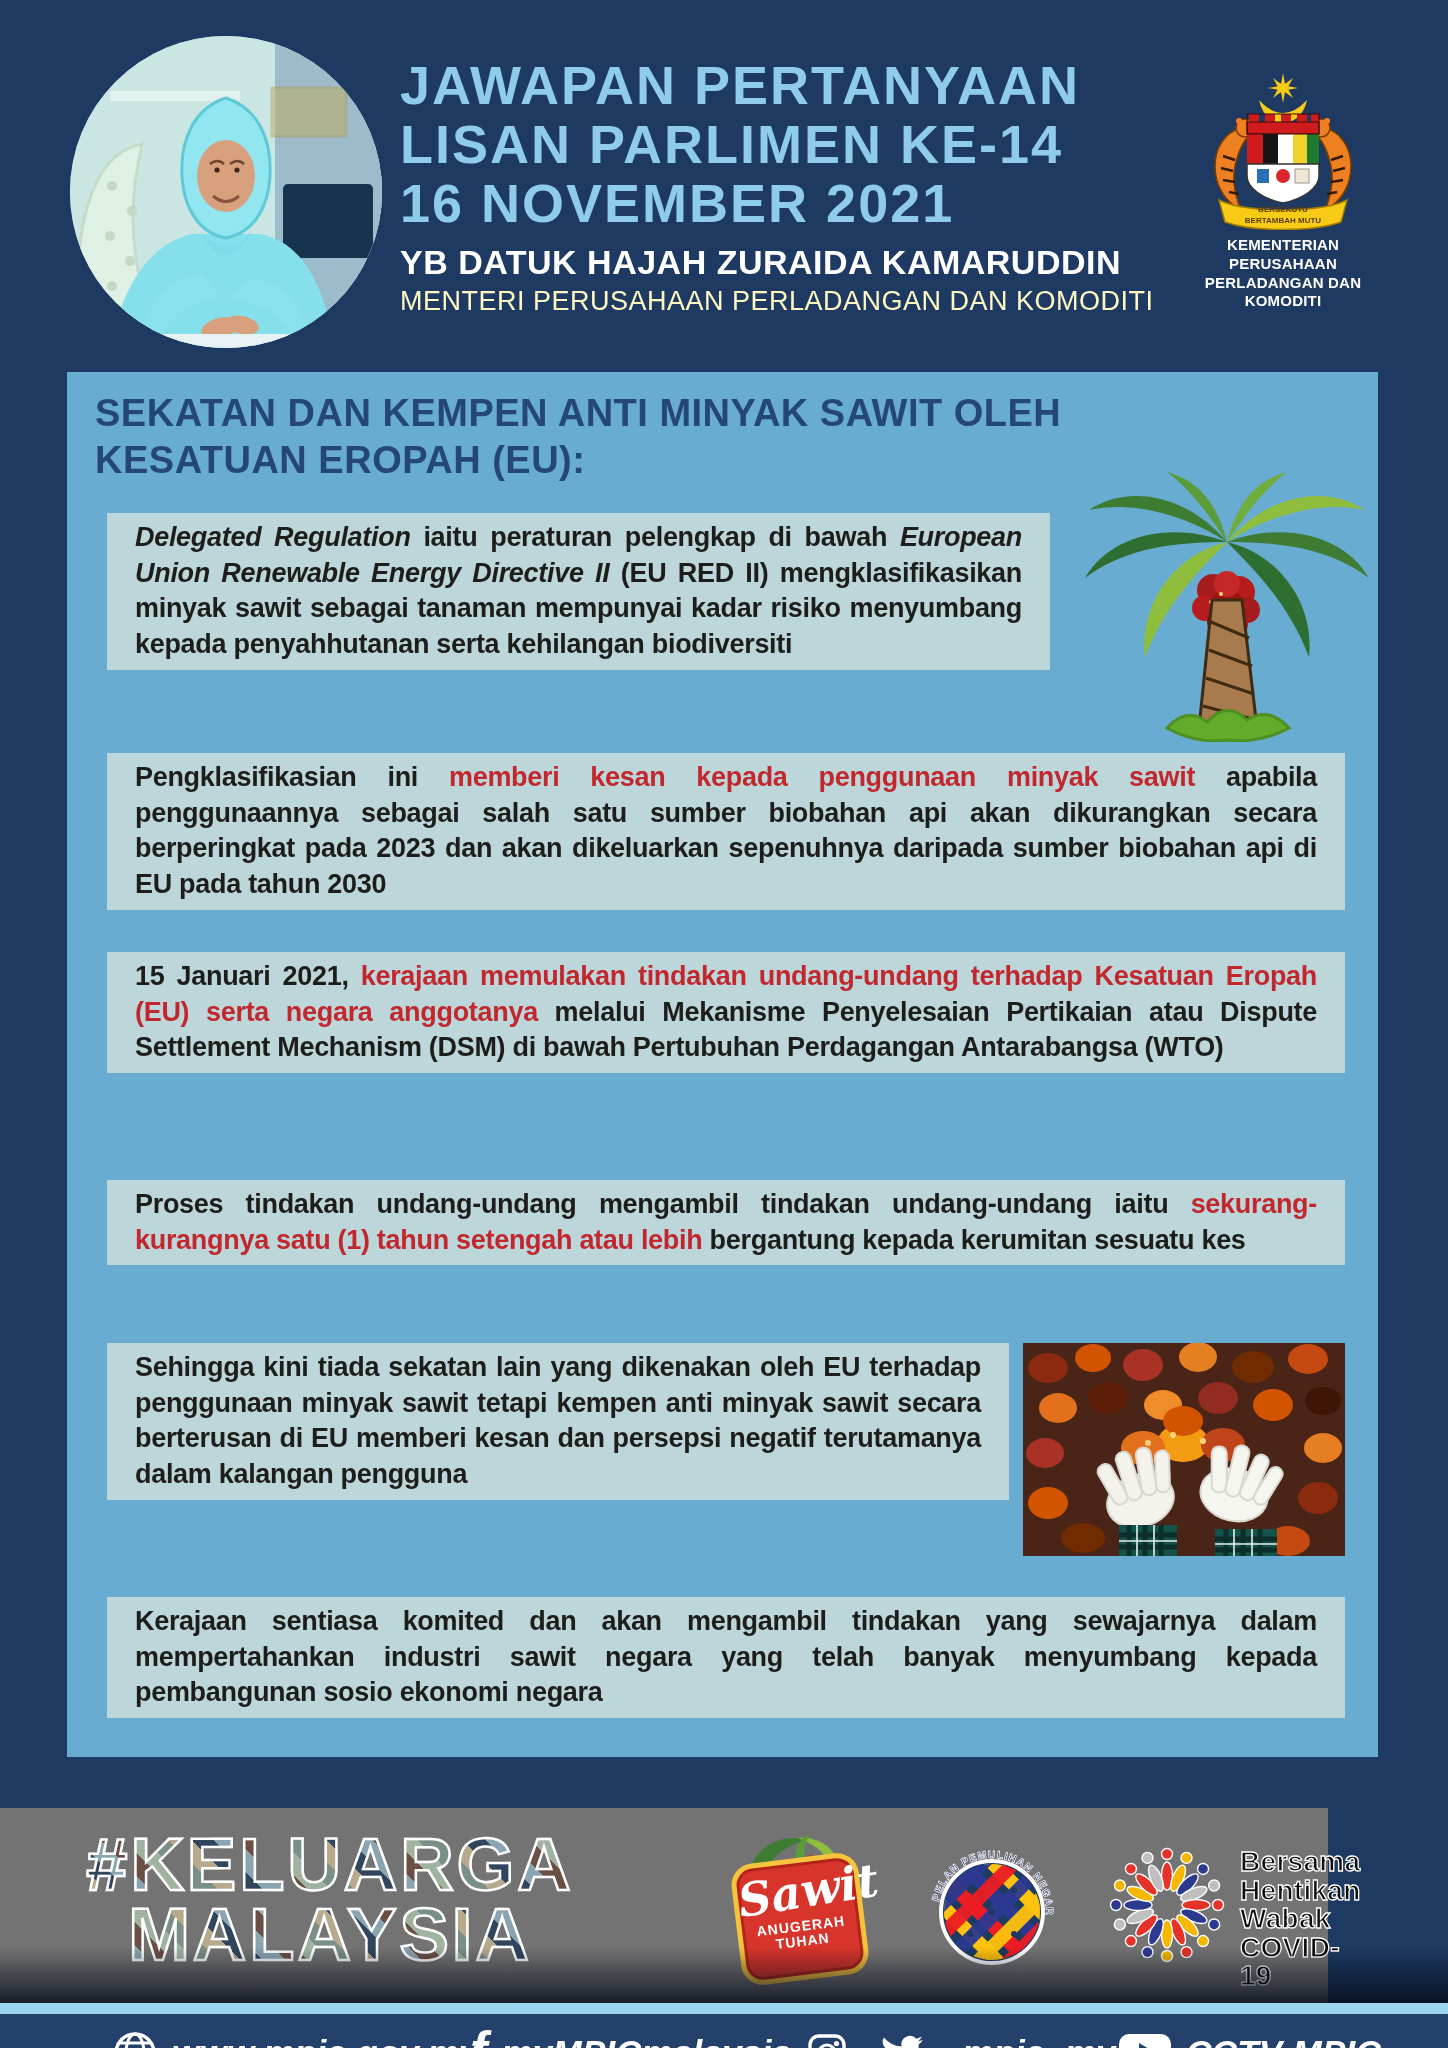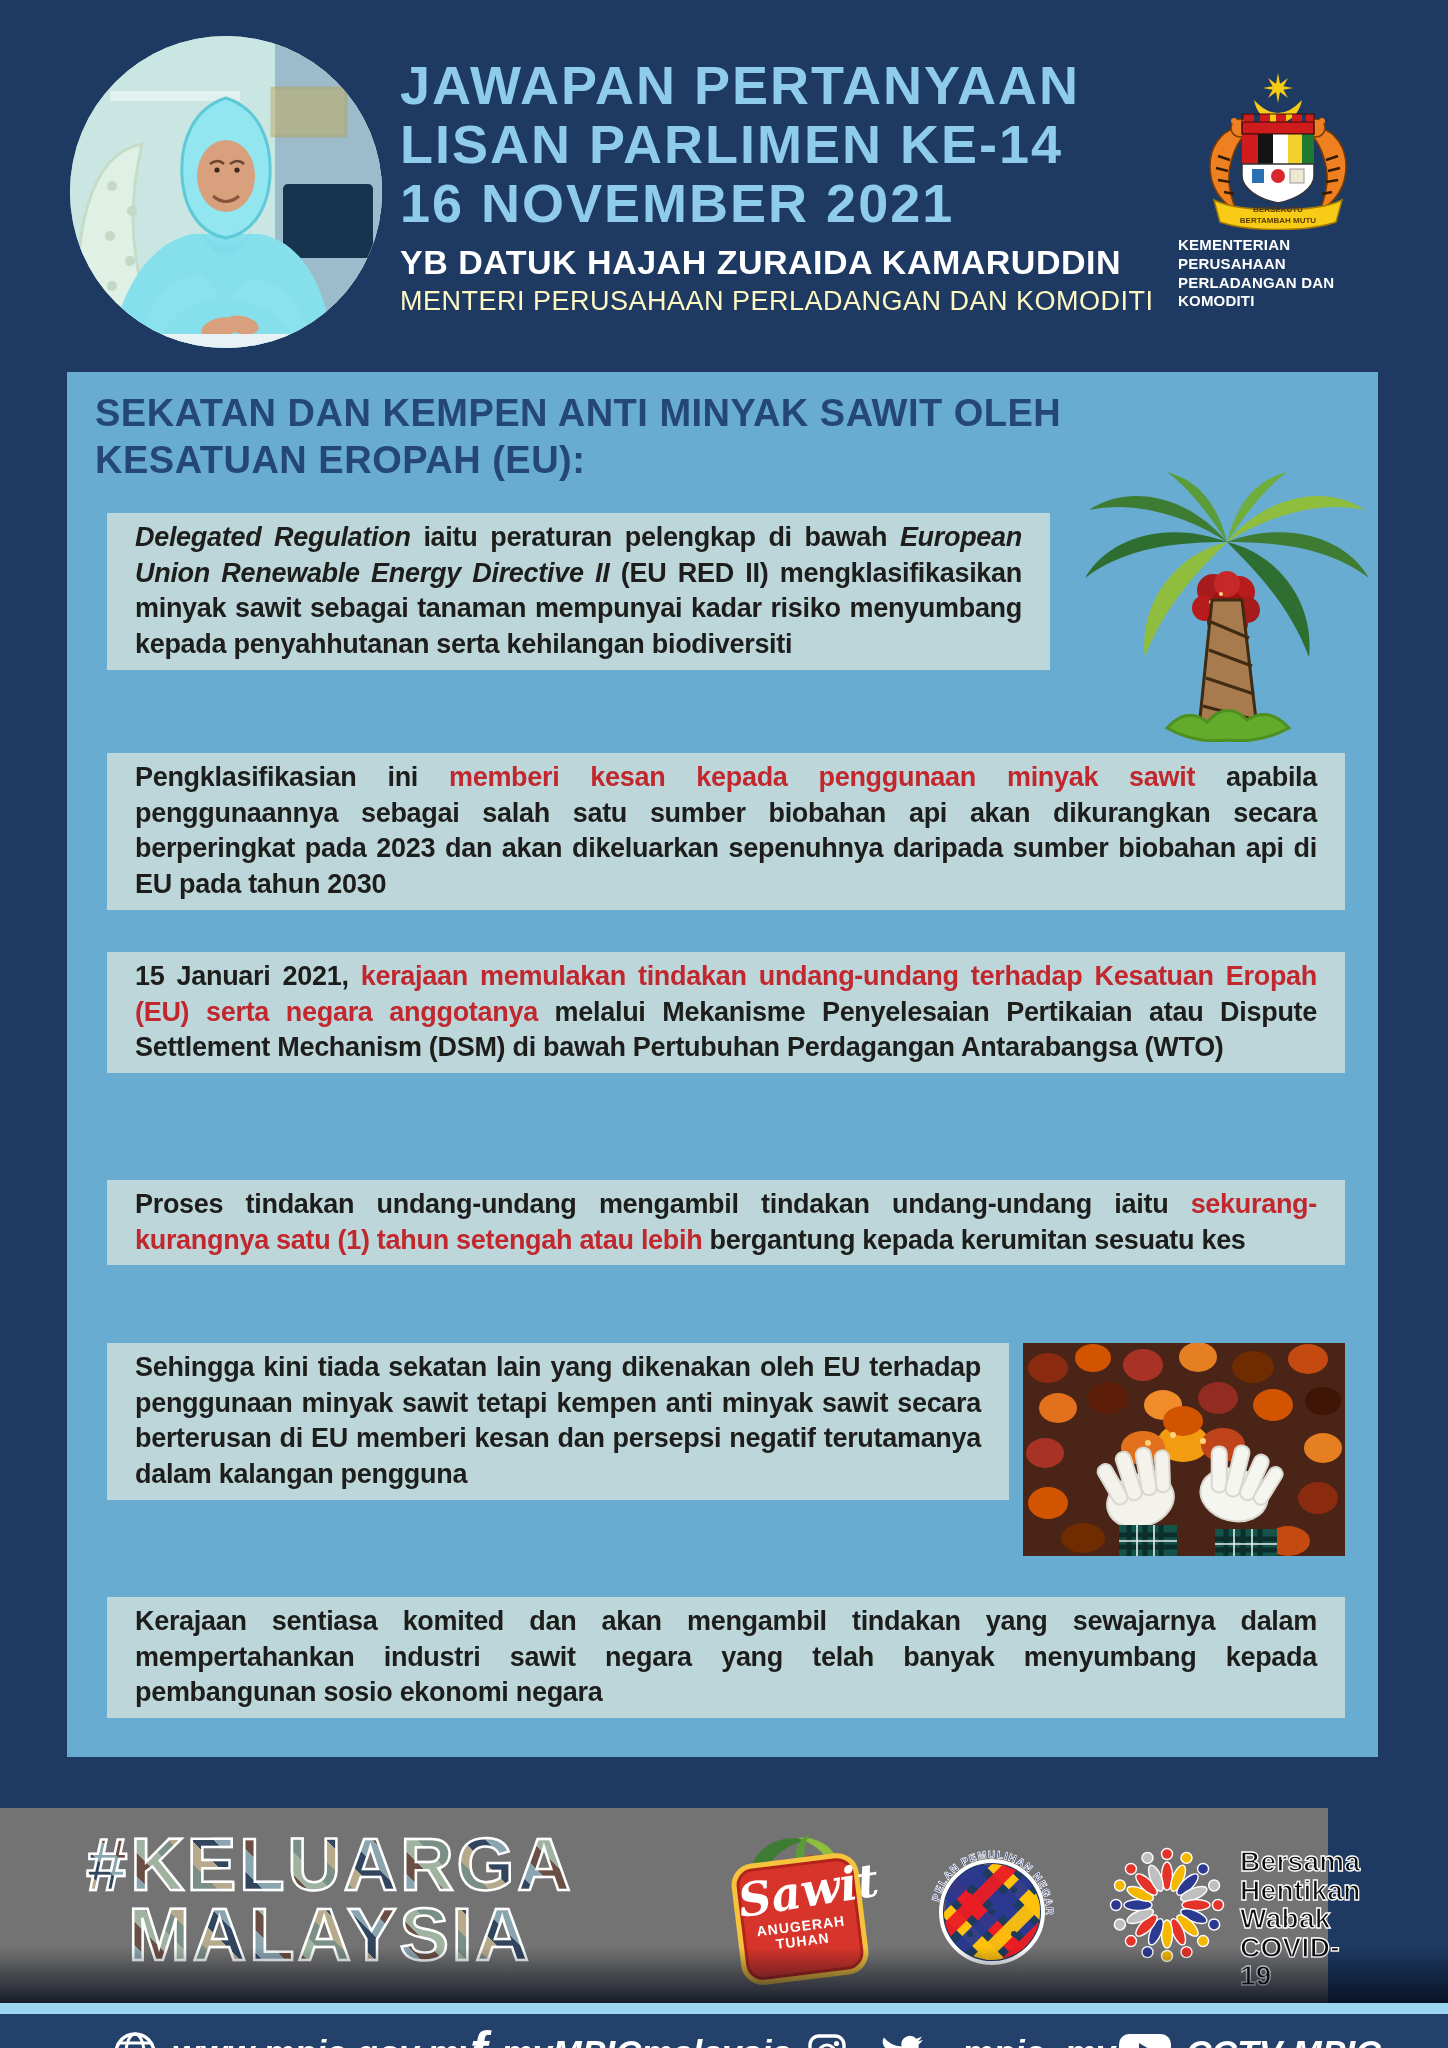--- a/index.html
+++ b/index.html
@@ -8,21 +8,21 @@
 
   
   .header{position:absolute;left:0;top:0;width:1448px;height:372px;background:#1E3A62;padding-left:9px;}
   .photo-circle{position:absolute;left:70px;top:36px;width:312px;height:312px;
                 border-radius:50%;overflow:hidden;background:#bfe0df;}
   .title-block{position:absolute;left:400px;top:56px;width:800px;}
   .main-title{font-weight:800;font-size:54px;line-height:1.09;color:#8FCBEA;
               letter-spacing:2px;}
   .minister-name{margin-top:10px;font-weight:800;font-size:34px;color:#ffffff;letter-spacing:.5px;}
   .minister-role{margin-top:4px;font-weight:400;font-size:27px;color:#fef9c3;letter-spacing:.5px;}
-  .crest-wrap{position:absolute;left:1178px;top:72px;width:210px;text-align:left;}
+  .crest-wrap{position:absolute;left:1178px;top:72px;width:210px;text-align:center;}
   .crest-text{margin-top:2px;font-weight:700;font-size:15px;line-height:1.25;color:#ffffff;letter-spacing:.2px;}
 
   
   .panel{position:absolute;left:67px;top:372px;width:1311px;height:1385px;background:#68ACD1;}
   .section-title{position:absolute;left:28px;top:18px;width:1190px;
                  font-weight:800;font-size:38px;line-height:1.24;color:#254679;letter-spacing:.5px;}
   .palm-illustration{position:absolute;left:1010px;top:70px;width:300px;height:300px;}
   .box{position:absolute;background:#BCD6DA;padding:7px 28px;
        font-weight:700;font-size:27px;line-height:1.32;color:#1d1d1b;
        text-align:justify;letter-spacing:-0.3px;}

